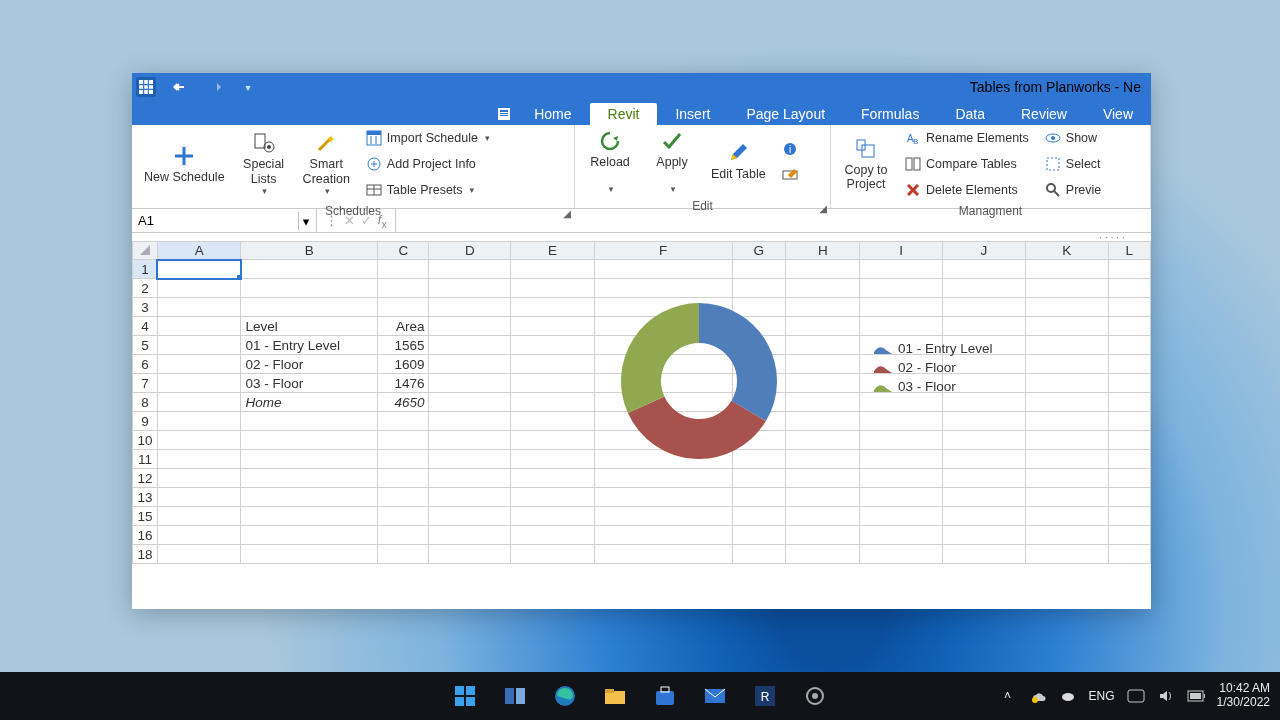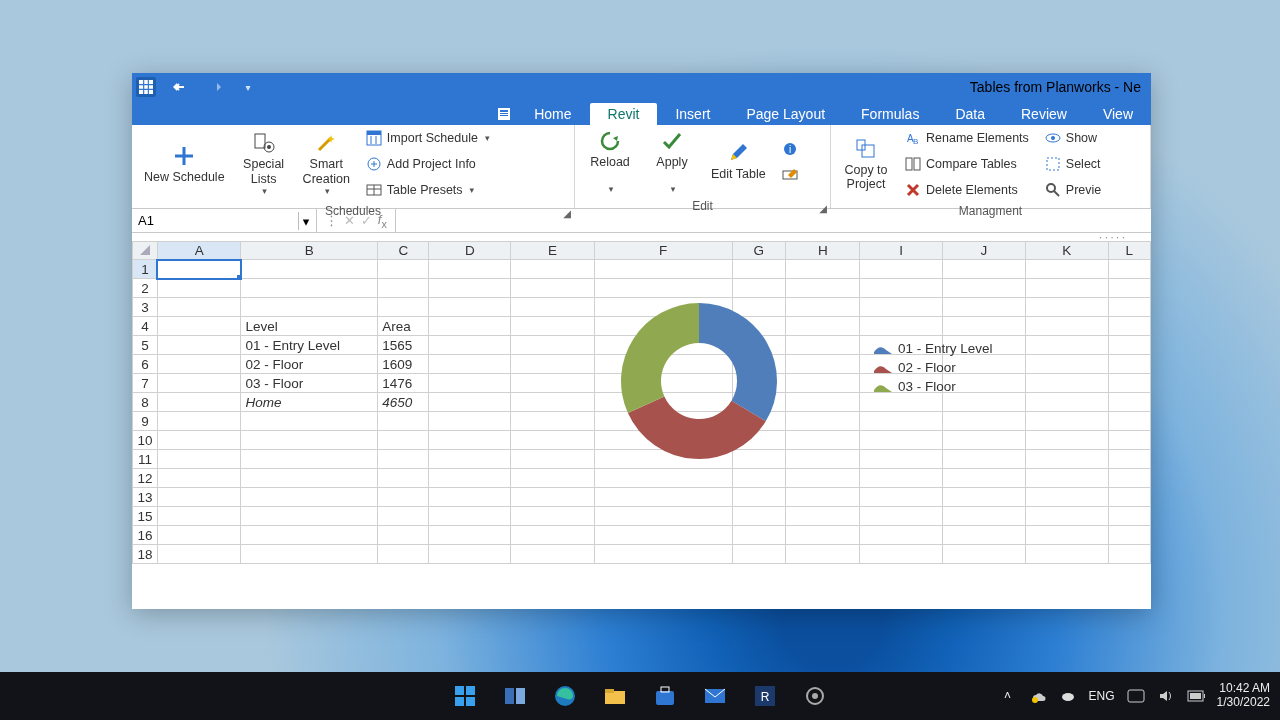--- a/index.html
+++ b/index.html
@@ -48,21 +48,21 @@
     padding-left: 2px;
     color:#fff;
     justify-content:flex-end;
   }
   .docicon{width:24px;height:22px;display:flex;align-items:center;justify-content:center;}
   .tab {
     padding: 3px 18px 3px 18px;
     font-size: 14px;
     cursor:pointer;
   }
-  .tab.active{background:#fff;color:#0f766e;border-top-left-radius:2px;border-top-right-radius:2px;}
+  .tab.active{background:#fff;color:#4d7c0f;border-top-left-radius:2px;border-top-right-radius:2px;}
   .ribbon{
     height: 84px;
     background:#fff;
     border-bottom:1px solid #c9c9c9;
     display:flex;
     font-size:12.5px;
     color:#333;
   }
   .ribgroup{display:flex;flex-direction:column;border-right:1px solid #d6d6d6;}
   .ribgroup .top{flex:1;display:flex;align-items:center;padding:2px 6px;gap:4px;}
@@ -87,21 +87,21 @@
   .sheet td{height:19px;background:#fff;}
   .sheet .corner{background:#eef1f3;width:25px;}
   .corner svg{width:10px;height:10px;}
   .chdr.sel{background:#d9e6f5;}
   .rhdr{background:#eef1f3;text-align:center;width:25px;font-size:12.5px;}
   .rhdr.sel{background:#d9e6f5;}
   .selcell{outline:2px solid #2f75d2;outline-offset:-1px;position:relative;}
   .selcell::after{content:"";position:absolute;right:-3px;bottom:-3px;width:6px;height:6px;background:#2f75d2;}
   .bold{font-weight:600;margin-left:44px;}
   .ital{font-style:italic;}
-  .num{}
+  .num{text-align:right;}
   .chart{position:absolute;left:452px;top:58px;width:420px;height:200px;}
   .donut{position:absolute;left:0;top:0;}
   .legend{position:absolute;left:290px;top:48px;font-size:13.5px;color:#333;}
   .legend .row{display:flex;align-items:center;gap:6px;height:19px;}
   .legend .sw{width:18px;height:10px;}
   .taskbar{position:absolute;bottom:0;left:0;right:0;height:48px;background:#111318;display:flex;align-items:center;color:#eee;}
   .taskcenter{position:absolute;left:50%;transform:translateX(-50%);display:flex;gap:24px;align-items:center;}
   .taskico{width:26px;height:26px;display:flex;align-items:center;justify-content:center;}
   .tray{position:absolute;right:10px;display:flex;align-items:center;gap:12px;font-size:12px;}
   .tray .clock{text-align:right;line-height:1.15;}

